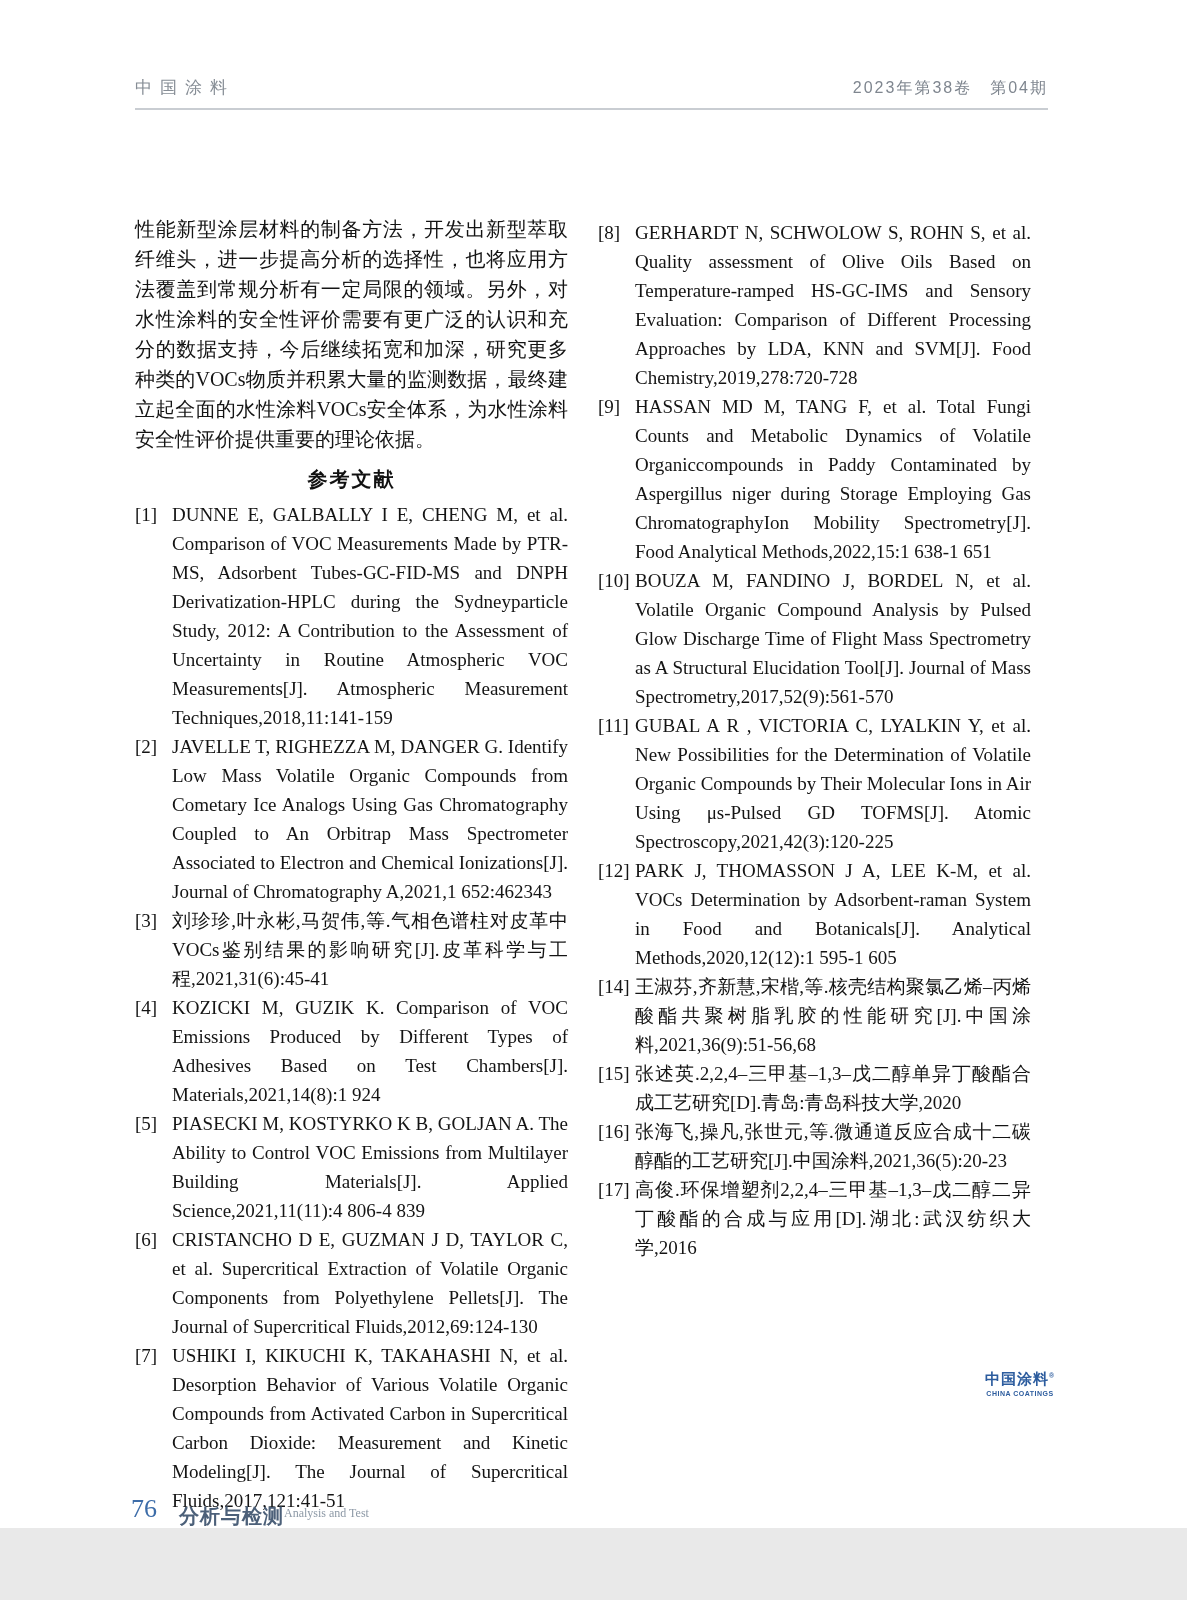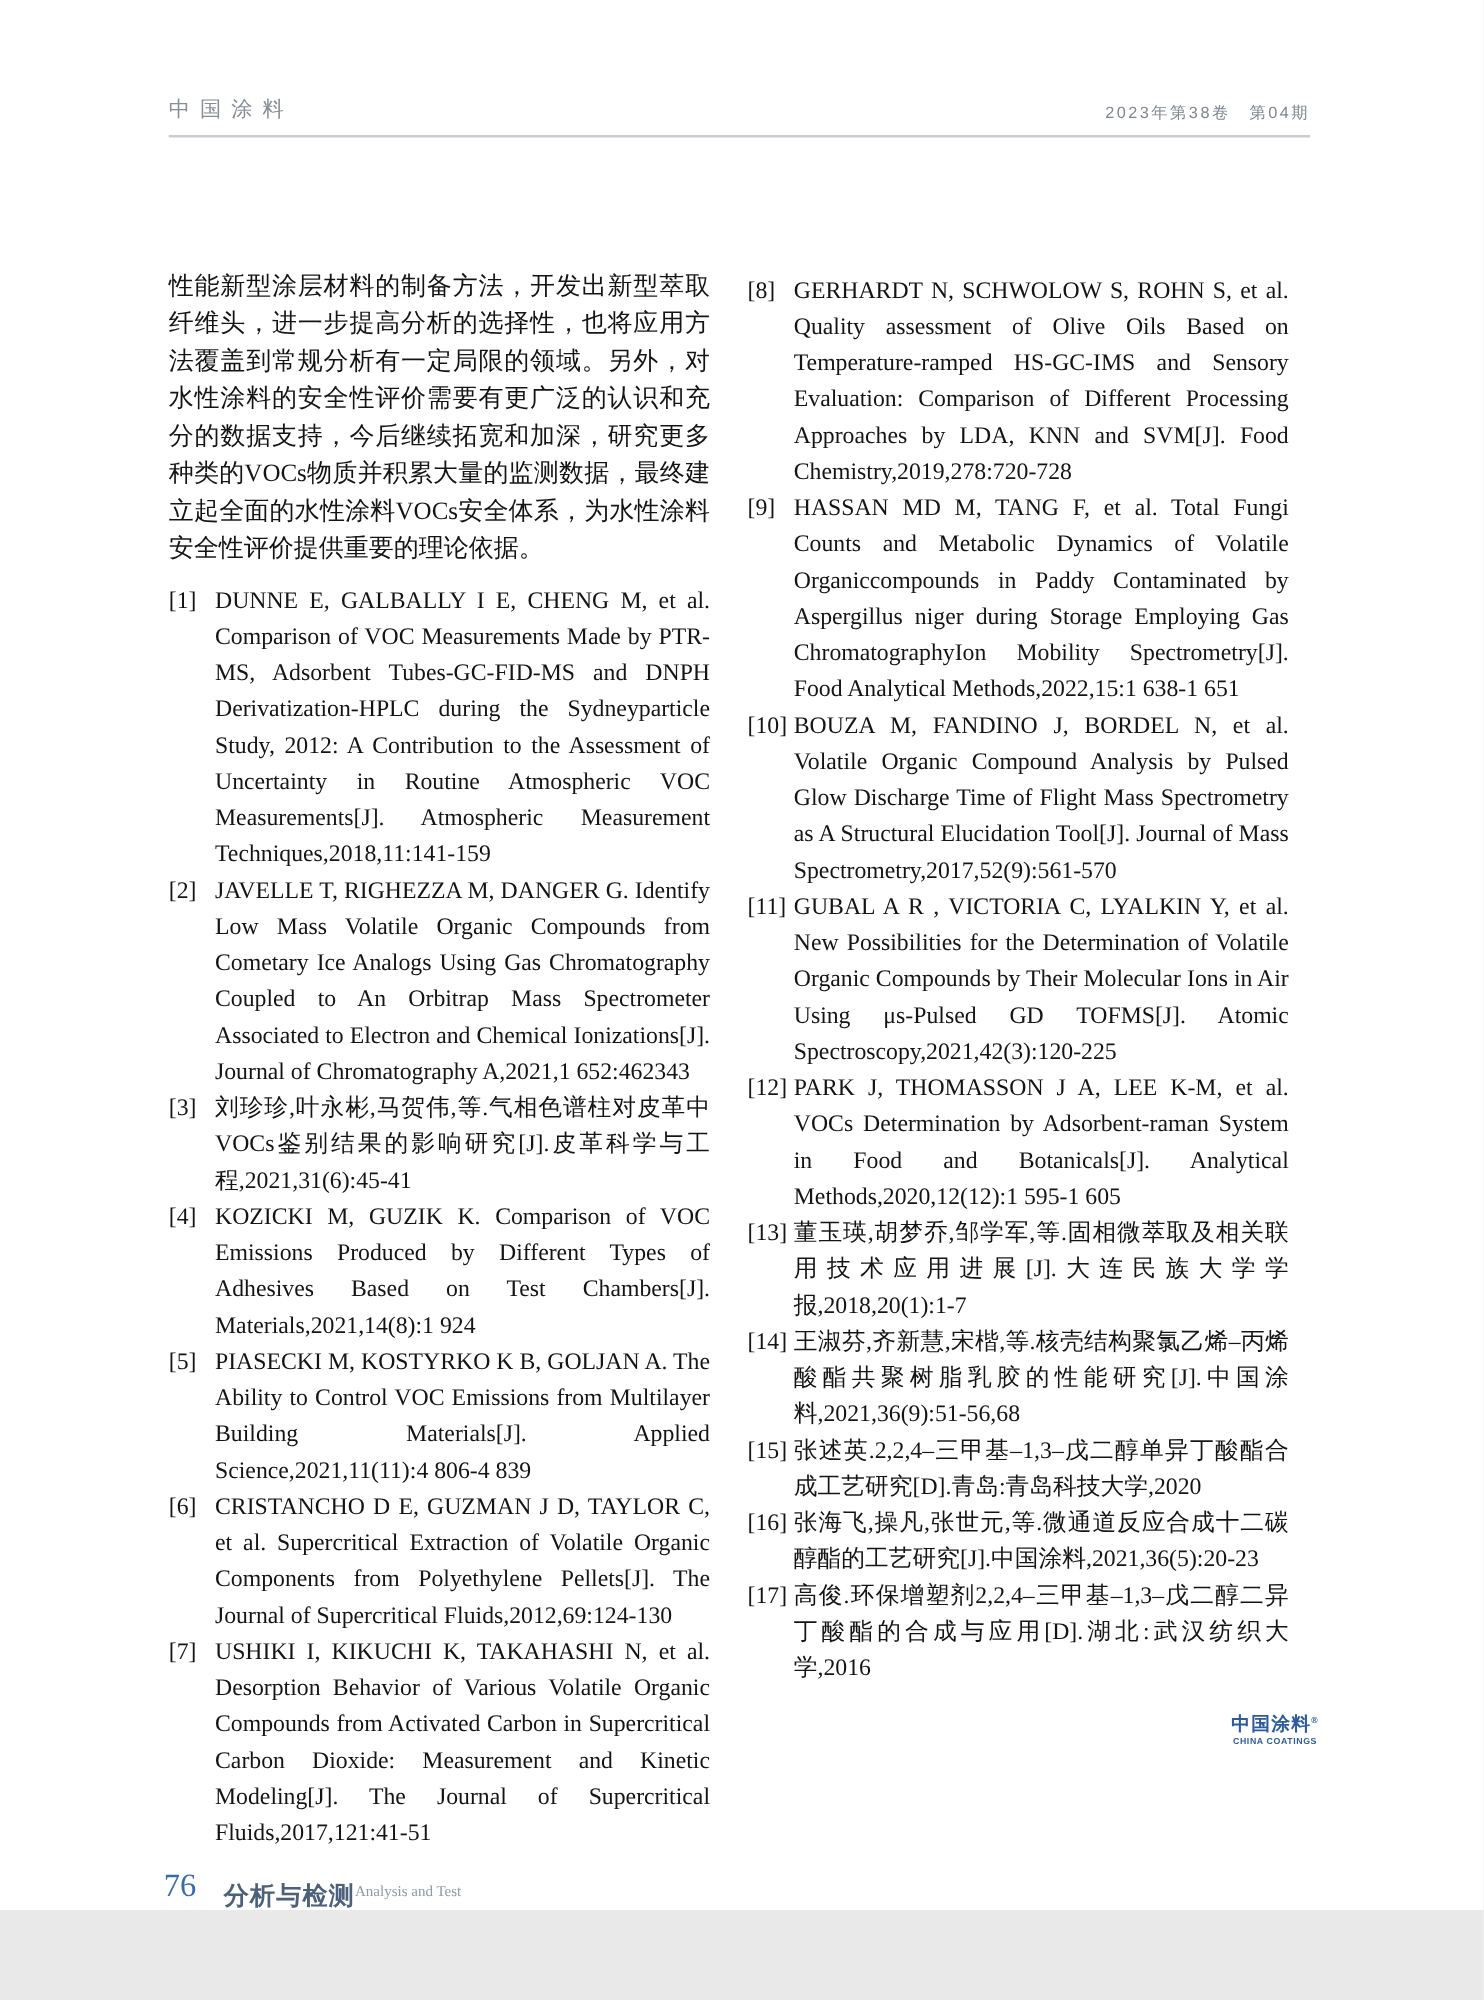--- a/index.html
+++ b/index.html
@@ -9,21 +9,21 @@
     font-family:"Liberation Serif","DejaVu Serif",serif;color:#1a1a1a;
   }
   
   .header{
     position:absolute;left:135px;top:76px;width:913px;
     display:flex;justify-content:space-between;align-items:flex-end;
     padding-bottom:9px;border-bottom:2px solid #c9cdd2;
     font-family:"Liberation Sans","DejaVu Sans",sans-serif;
   }
   .header-journal{font-size:17px;color:#868d95;letter-spacing:8px;}
-  .header-issue{font-size:13px;color:#7f868f;letter-spacing:2px;}
+  .header-issue{font-size:16px;color:#7f868f;letter-spacing:2px;}
   
   .col{position:absolute;width:433px;margin-top:32px;}
   .col-left{left:135px;top:182px;}
   .col-right{left:598px;top:186px;}
   .closing-paragraph{
     font-size:20px;line-height:30px;text-align:justify;
     margin:0 0 12px 0;color:#141414;
   }
   .ref-heading{
     font-family:"Liberation Sans","DejaVu Sans",sans-serif;
@@ -71,20 +71,21 @@
 
 <div class="page">
 
   <div class="header">
     <span class="header-journal">中国涂料</span>
     <span class="header-issue">2023年第38卷　第04期</span>
   </div>
 
   <div class="col col-left">
     <p class="closing-paragraph">性能新型涂层材料的制备方法，开发出新型萃取纤维头，进一步提高分析的选择性，也将应用方法覆盖到常规分析有一定局限的领域。另外，对水性涂料的安全性评价需要有更广泛的认识和充分的数据支持，今后继续拓宽和加深，研究更多种类的VOCs物质并积累大量的监测数据，最终建立起全面的水性涂料VOCs安全体系，为水性涂料安全性评价提供重要的理论依据。</p>
+    <div class="ref-heading">参考文献</div>
     <div class="ref-list">
       <div class="ref">
         <span class="ref-label">[1]</span>
         <span class="ref-text">DUNNE E, GALBALLY I E, CHENG M, et al. Comparison of VOC Measurements Made by PTR-MS, Adsorbent Tubes-GC-FID-MS and DNPH Derivatization-HPLC during the Sydneyparticle Study, 2012: A Contribution to the Assessment of Uncertainty in Routine Atmospheric VOC Measurements[J]. Atmospheric Measurement Techniques,2018,11:141-159</span>
       </div>
       <div class="ref">
         <span class="ref-label">[2]</span>
         <span class="ref-text">JAVELLE T, RIGHEZZA M, DANGER G. Identify Low Mass Volatile Organic Compounds from Cometary Ice Analogs Using Gas Chromatography Coupled to An Orbitrap Mass Spectrometer Associated to Electron and Chemical Ionizations[J]. Journal of Chromatography A,2021,1 652:462343</span>
       </div>
       <div class="ref">
@@ -126,24 +127,20 @@
       </div>
       <div class="ref">
         <span class="ref-label">[11]</span>
         <span class="ref-text">GUBAL A R , VICTORIA C, LYALKIN Y, et al. New Possibilities for the Determination of Volatile Organic Compounds by Their Molecular Ions in Air Using μs-Pulsed GD TOFMS[J]. Atomic Spectroscopy,2021,42(3):120-225</span>
       </div>
       <div class="ref">
         <span class="ref-label">[12]</span>
         <span class="ref-text">PARK J, THOMASSON J A, LEE K-M, et al. VOCs Determination by Adsorbent-raman System in Food and Botanicals[J]. Analytical Methods,2020,12(12):1 595-1 605</span>
       </div>
       <div class="ref">
-        <span class="ref-label">[13]</span>
-        <span class="ref-text">董玉瑛,胡梦乔,邹学军,等.固相微萃取及相关联用技术应用进展[J].大连民族大学学报,2018,20(1):1-7</span>
-      </div>
-      <div class="ref">
         <span class="ref-label">[14]</span>
         <span class="ref-text">王淑芬,齐新慧,宋楷,等.核壳结构聚氯乙烯–丙烯酸酯共聚树脂乳胶的性能研究[J].中国涂料,2021,36(9):51-56,68</span>
       </div>
       <div class="ref">
         <span class="ref-label">[15]</span>
         <span class="ref-text">张述英.2,2,4–三甲基–1,3–戊二醇单异丁酸酯合成工艺研究[D].青岛:青岛科技大学,2020</span>
       </div>
       <div class="ref">
         <span class="ref-label">[16]</span>
         <span class="ref-text">张海飞,操凡,张世元,等.微通道反应合成十二碳醇酯的工艺研究[J].中国涂料,2021,36(5):20-23</span>

